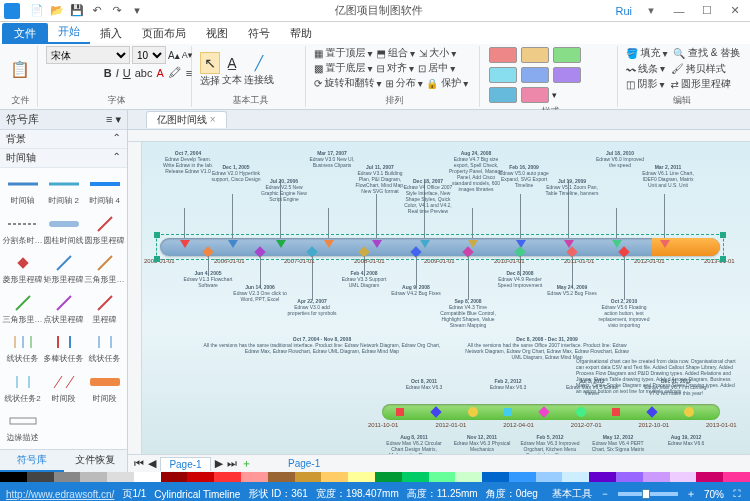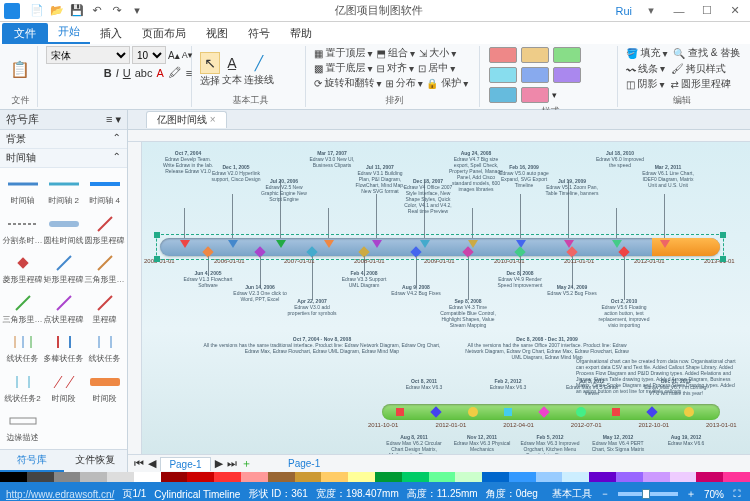--- a/index.html
+++ b/index.html
@@ -113,20 +113,21 @@
       <div class="fontrow" style="font-size:11px;gap:4px">
         <b>B</b>
         <i>I</i>
         <u>U</u>
         <span>abc</span>
         <span style="color:#c00">A</span>
         <span>🖍</span>
         <span>≡</span>
       </div>
     </div>
+    <div class="lbl">字体</div>
   </div>
   <div class="rgroup" style="width:110px">
     <div class="body">
       <div style="display:flex;flex-direction:column;align-items:center">
         <div style="background:#fce8b8;border:1px solid #e8c878;padding:2px 3px;font-size:14px">↖</div>
         <span class="ribtxt">选择</span>
       </div>
       <div style="display:flex;flex-direction:column;align-items:center">
         <div style="font-size:14px;padding:2px 3px">A̲</div>
         <span class="ribtxt">文本</span>

